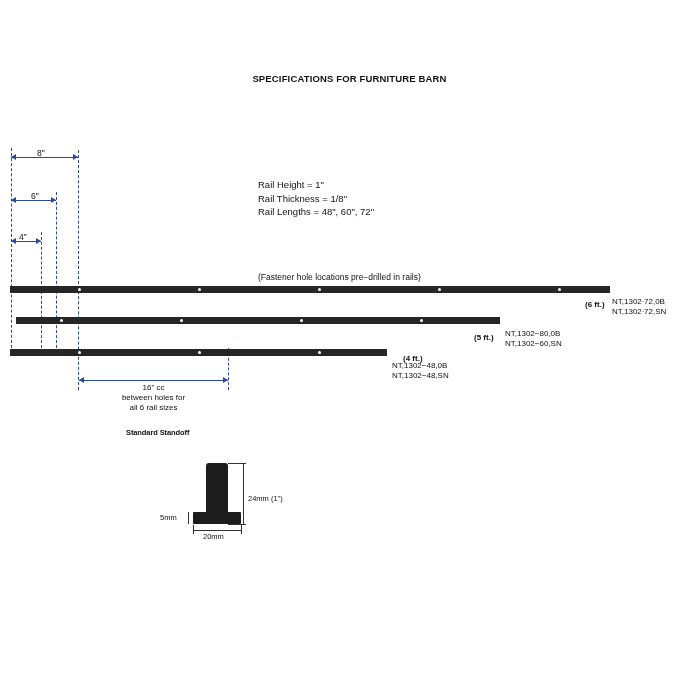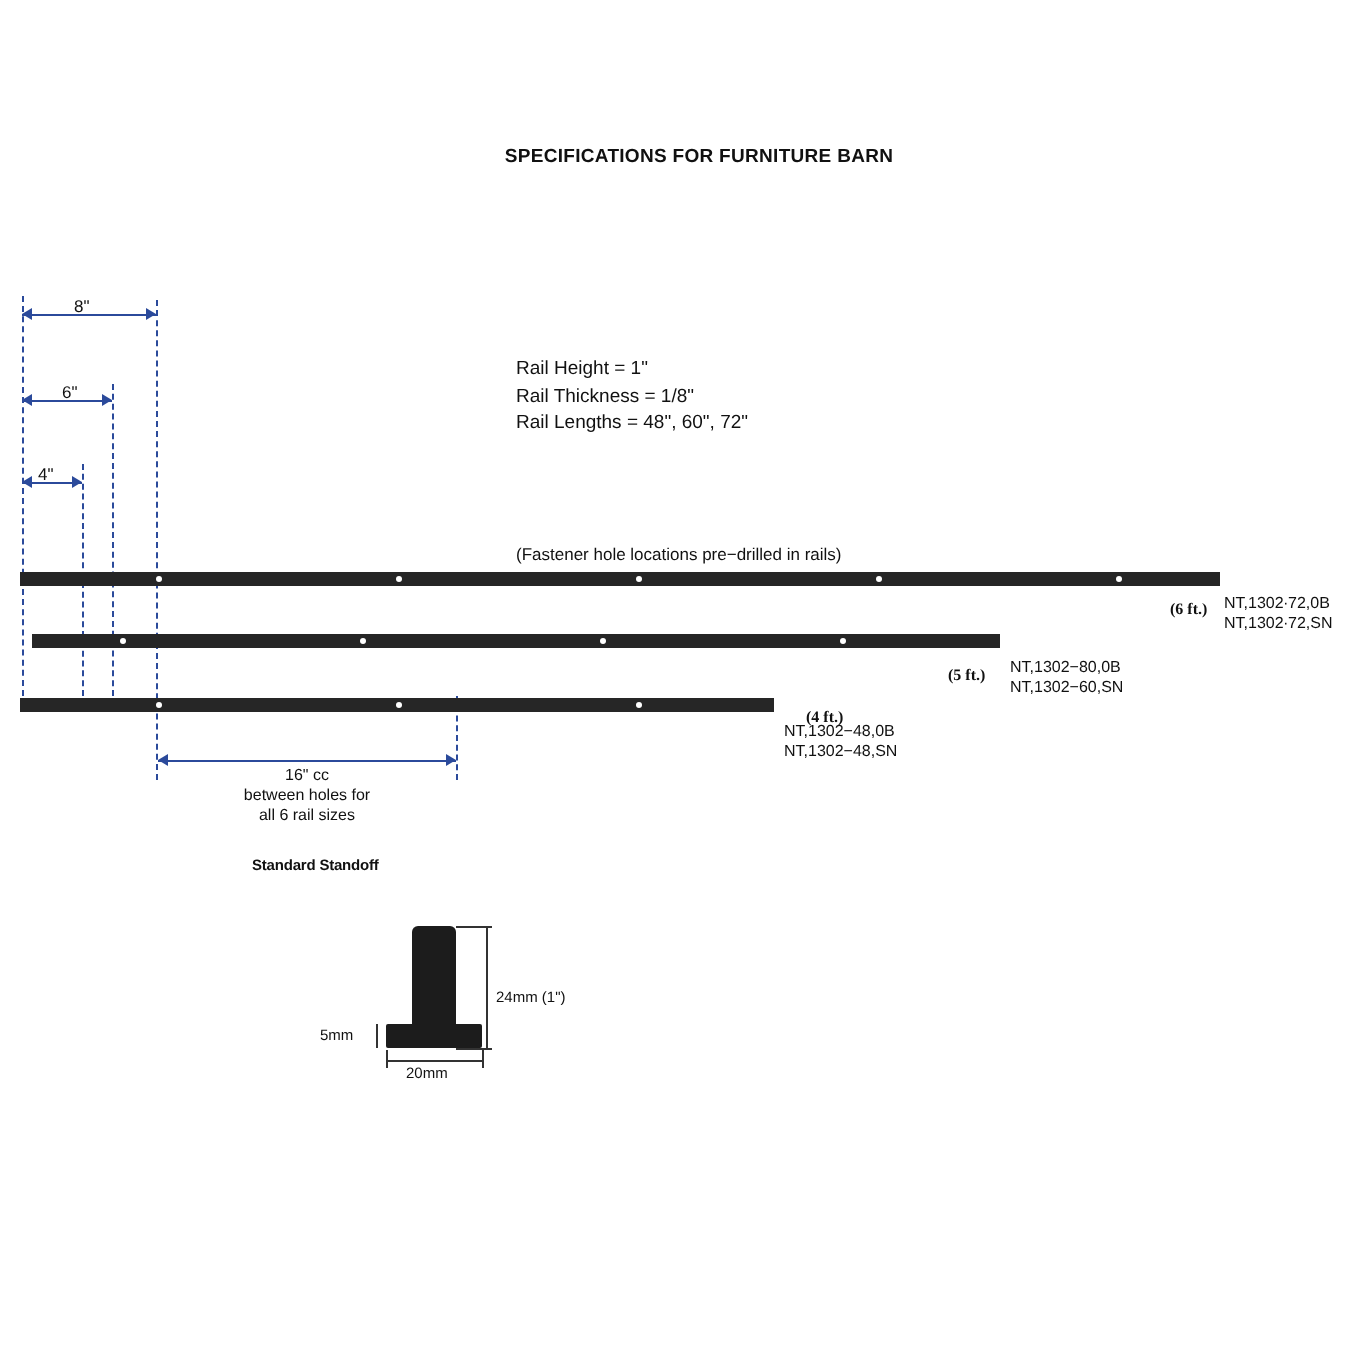--- a/index.html
+++ b/index.html
@@ -106,21 +106,20 @@
     color: #111;
     white-space: nowrap;
   }
 
   
   .rail-len-label {
     font-size: 8px;
     font-weight: bold;
     color: #111;
     white-space: nowrap;
-    font-family: Liberation Serif, serif;
   }
   .part-num {
     font-size: 8px;
     color: #111;
     white-space: nowrap;
     line-height: 10px;
   }
 
   
   .cc-note {

